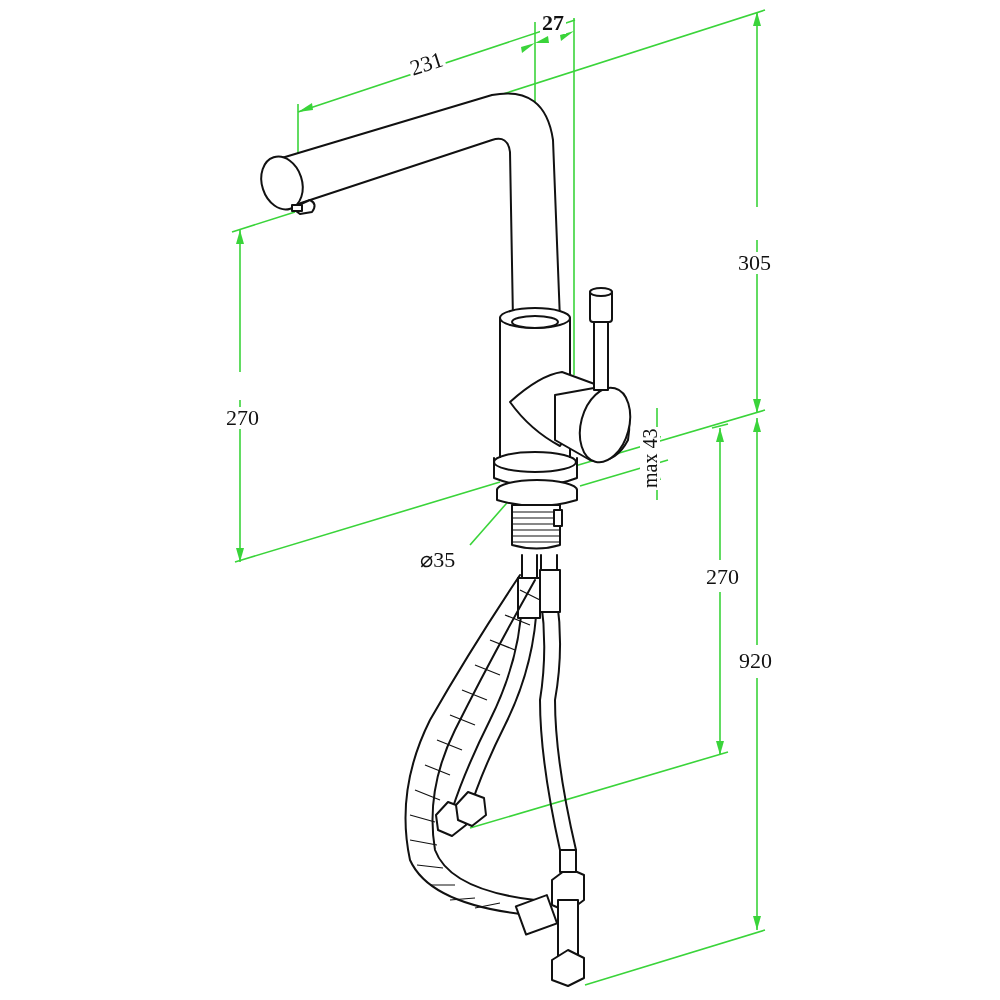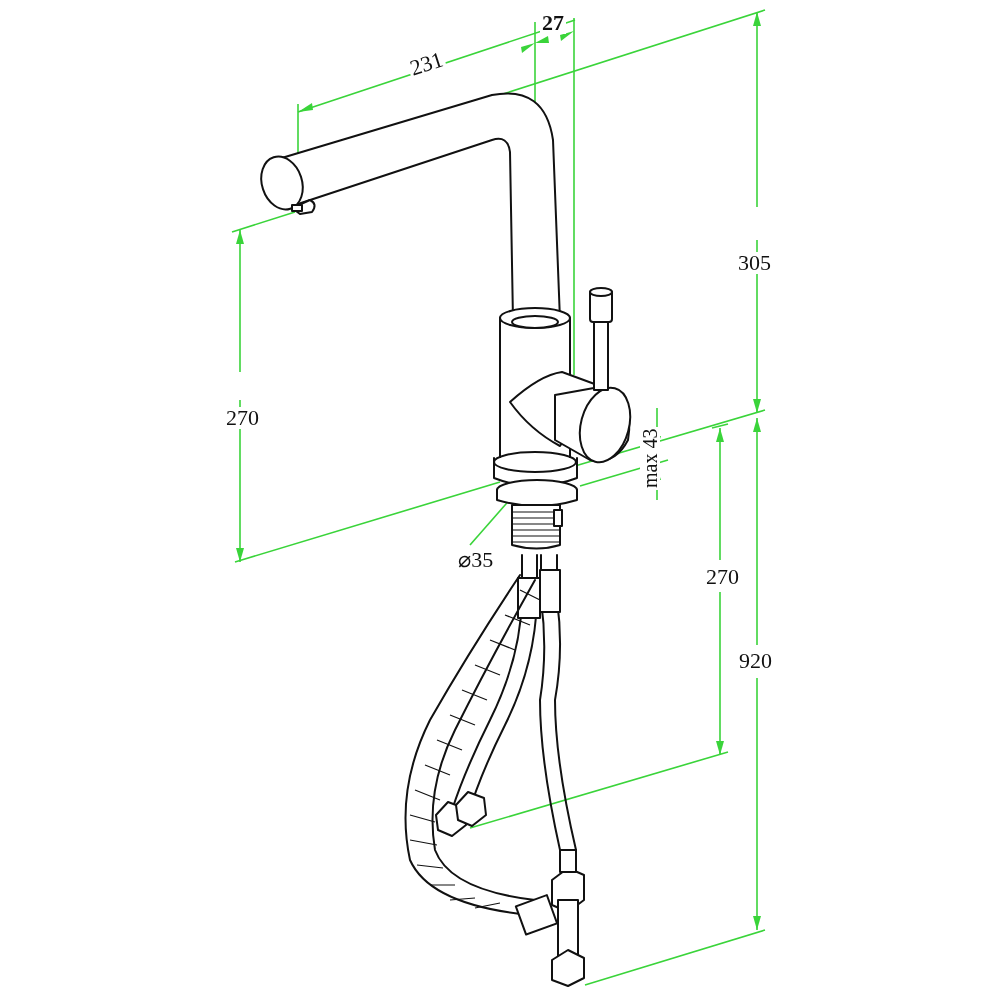--- a/index.html
+++ b/index.html
@@ -131,16 +131,16 @@
       <polygon class="ink" points="552,960 568,950 584,958 584,978 568,986 552,980"></polygon>
       <rect class="ink" x="560" y="850" width="16" height="22"></rect>
     </g>
   </svg>
 
   <div class="lbl" style="left:408px;top:53px;transform:rotate(-18deg);">231</div>
   <div class="lbl" style="left:540px;top:12px;font-weight:bold;">27</div>
   <div class="lbl" style="left:736px;top:212px;margin-top:40px;">305</div>
   <div class="lbl" style="left:224px;top:375px;margin-top:32px;">270</div>
   <div class="lbl" style="left:640px;top:490px;font-size:20px;transform:rotate(-90deg);transform-origin:left top;">max 43</div>
-  <div class="lbl" style="left:456px;top:549px;">⌀35</div>
+  <div class="lbl" style="left:418px;top:549px;">⌀35</div>
   <div class="lbl" style="left:704px;top:566px;">270</div>
   <div class="lbl" style="left:737px;top:650px;">920</div>
 </div>
 
 </body></html>

